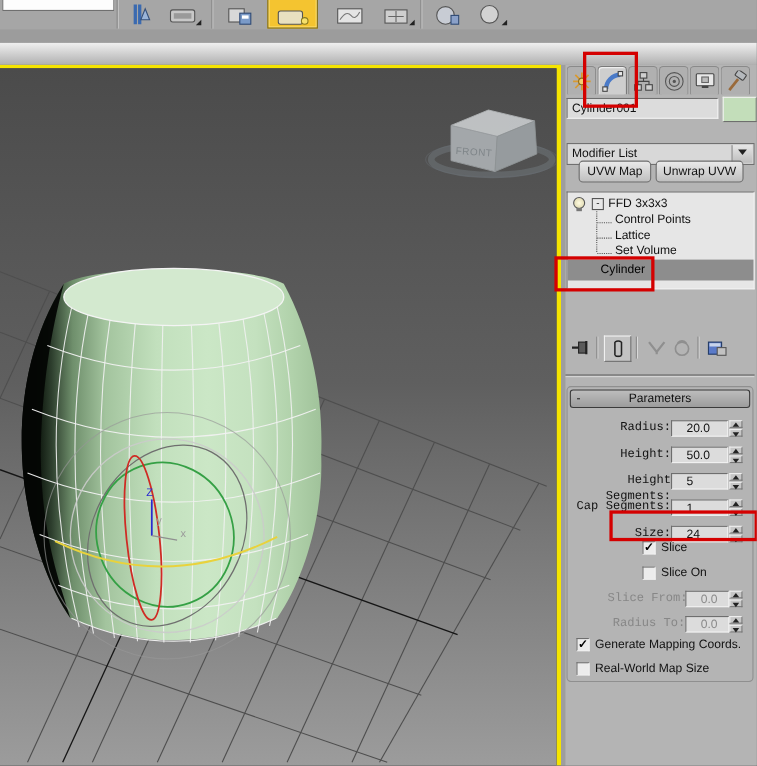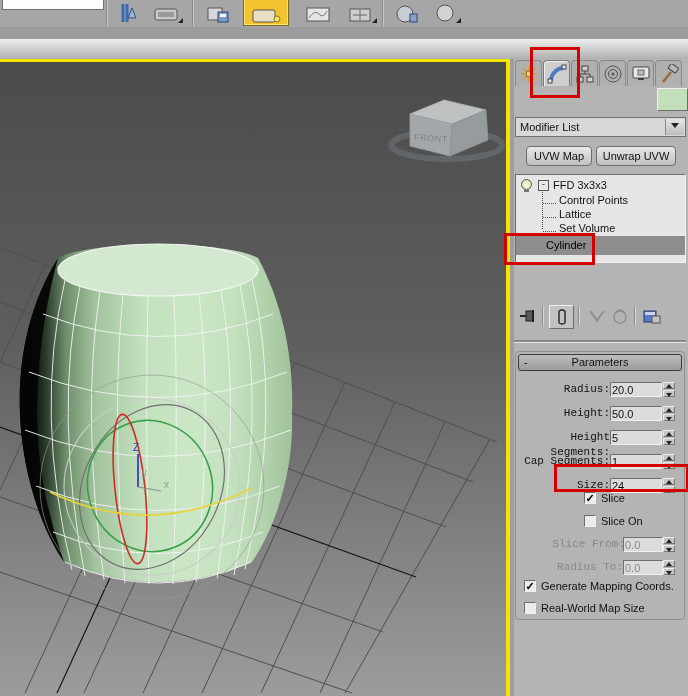--- a/index.html
+++ b/index.html
@@ -23,21 +23,21 @@
   
   .panel{position:absolute;left:514px;top:59px;width:174px;height:637px;background:#b4b4b4;}
   .tabs{position:absolute;left:1px;top:1px;height:27px;display:flex;}
   .tab{width:27px;height:26px;margin-right:1px;background:#b0b0b0;border:1px solid #8a8a8a;border-bottom:none;
        border-radius:4px 4px 0 0;box-sizing:border-box;display:flex;align-items:center;justify-content:center;}
   .tab.active{background:#cecece;border-color:#7a7a7a;box-shadow:inset 1px 1px 0 #eee;}
   .sunken{background:#dcdcdc;border:1px solid;border-color:#6e6e6e #f0f0f0 #f0f0f0 #6e6e6e;}
   .name-field{position:absolute;left:1px;top:30px;width:138px;height:19px;line-height:19px;padding-left:4px;box-sizing:border-box;}
   .swatch{position:absolute;left:143px;top:29px;width:29px;height:21px;background:#c3deba;
           border:1px solid;border-color:#f0f0f0 #6e6e6e #6e6e6e #f0f0f0;}
-  .modlist{position:absolute;left:1px;top:58px;width:171px;height:20px;background:#d8d8d8;
+  .modlist{position:absolute;left:1px;top:71px;width:171px;height:20px;background:#d8d8d8;
            border:1px solid #707070;box-sizing:border-box;line-height:18px;padding-left:4px;}
   .modlist .arrowbtn{position:absolute;right:1px;top:1px;width:18px;height:16px;background:linear-gradient(#e6e6e6,#bdbdbd);
            border-left:1px solid #8a8a8a;display:flex;align-items:center;justify-content:center;}
   .darr{width:0;height:0;border:4px solid transparent;border-top:5px solid #222;margin-top:4px;}
   .btn{position:absolute;height:20px;background:linear-gradient(#e9e9e9,#bfbfbf);border:1px solid #6f6f6f;
        border-radius:4px;text-align:center;line-height:18px;box-sizing:border-box;}
   
   .stack{position:absolute;left:1px;top:115px;width:171px;height:89px;background:#e6e6e6;
          border:1px solid;border-color:#6e6e6e #f0f0f0 #f0f0f0 #6e6e6e;box-sizing:border-box;overflow:hidden;}
   .srow{position:absolute;left:0;width:100%;height:14px;line-height:14px;white-space:nowrap;}
@@ -55,21 +55,21 @@
   .ssep{position:absolute;top:247px;width:1px;height:20px;background:#8b8b8b;box-shadow:1px 0 0 #d8d8d8;}
   .divider{position:absolute;left:0;top:281px;width:172px;height:2px;background:#888;border-bottom:1px solid #e6e6e6;}
   
   .rollout{position:absolute;left:1px;top:292px;width:170px;height:269px;border:1px solid #8f8f8f;
            border-radius:4px;box-sizing:border-box;}
   .rhead{position:absolute;left:2px;top:2px;width:162px;height:15px;background:linear-gradient(#bdbdbd,#9c9c9c);
          border:1px solid #3a3a3a;border-radius:3px;text-align:center;line-height:14px;}
   .rminus{position:absolute;left:5px;top:0;}
   .prow{position:absolute;height:15px;line-height:15px;}
   .plabel{position:absolute;text-align:right;right:0;top:0;font-family:Liberation Mono, monospace;}
-  .pfield{position:absolute;width:52px;height:15px;line-height:14px;padding-left:1px;box-sizing:border-box;font-size:11px;}
+  .pfield{position:absolute;width:52px;height:15px;line-height:14px;padding-left:13px;box-sizing:border-box;font-size:11px;}
   .spinner{position:absolute;width:12px;height:15px;}
   .spin{position:absolute;left:0;width:12px;height:7px;background:#c6c6c6;border:1px solid;
         border-color:#eee #777 #777 #eee;box-sizing:border-box;}
   .spin.up{top:0}.spin.dn{top:8px}
   .spin i{position:absolute;left:2px;width:0;height:0;border:3px solid transparent;}
   .spin.up i{top:1px;border-bottom:4px solid #222;border-top:none;}
   .spin.dn i{top:2px;border-top:4px solid #222;border-bottom:none;}
   .dis{color:#878787;}
   .dis .pfield{color:#8a8a8a;}
   .cbrow{position:absolute;height:14px;line-height:13px;}
@@ -284,20 +284,21 @@
           </svg>
       </div>
       <div class="tab">
         <svg width="20" height="20">
             <rect x="10" y="1" width="9" height="6" rx="1" fill="#b5b9bd" stroke="#444" transform="rotate(35 14 4)"></rect>
             <path d="M12 8L4 18" stroke="#9a6a3a" stroke-width="2.5"></path>
           </svg>
       </div>
     </div>
 
+    <div class="name-field sunken">Cylinder001</div>
     <div class="swatch"></div>
 
     <div class="modlist">
       <span>Modifier List</span>
       <div class="arrowbtn">
           <div class="darr" style="margin-top:0"></div>
         </div>
     </div>
 
     <div class="btn" style="left:12px;top:87px;width:66px">UVW Map</div>

